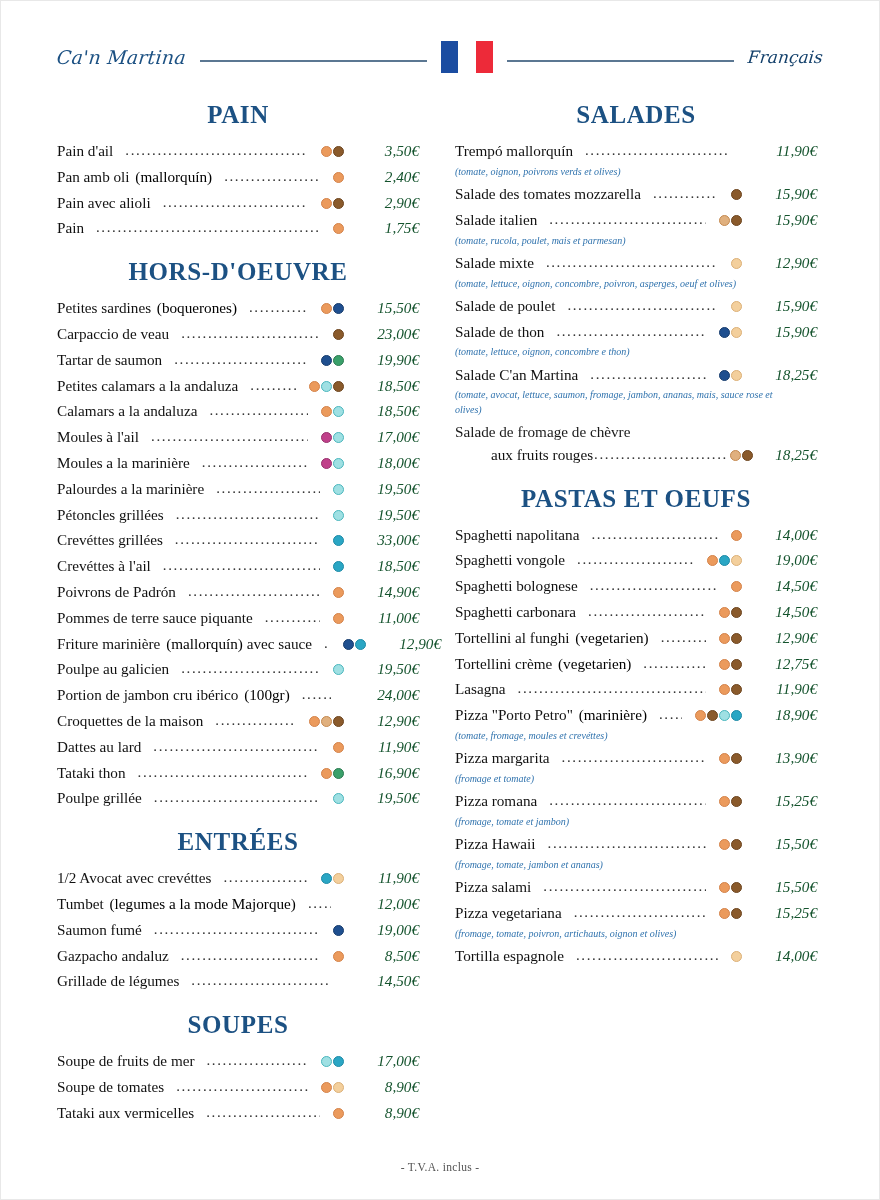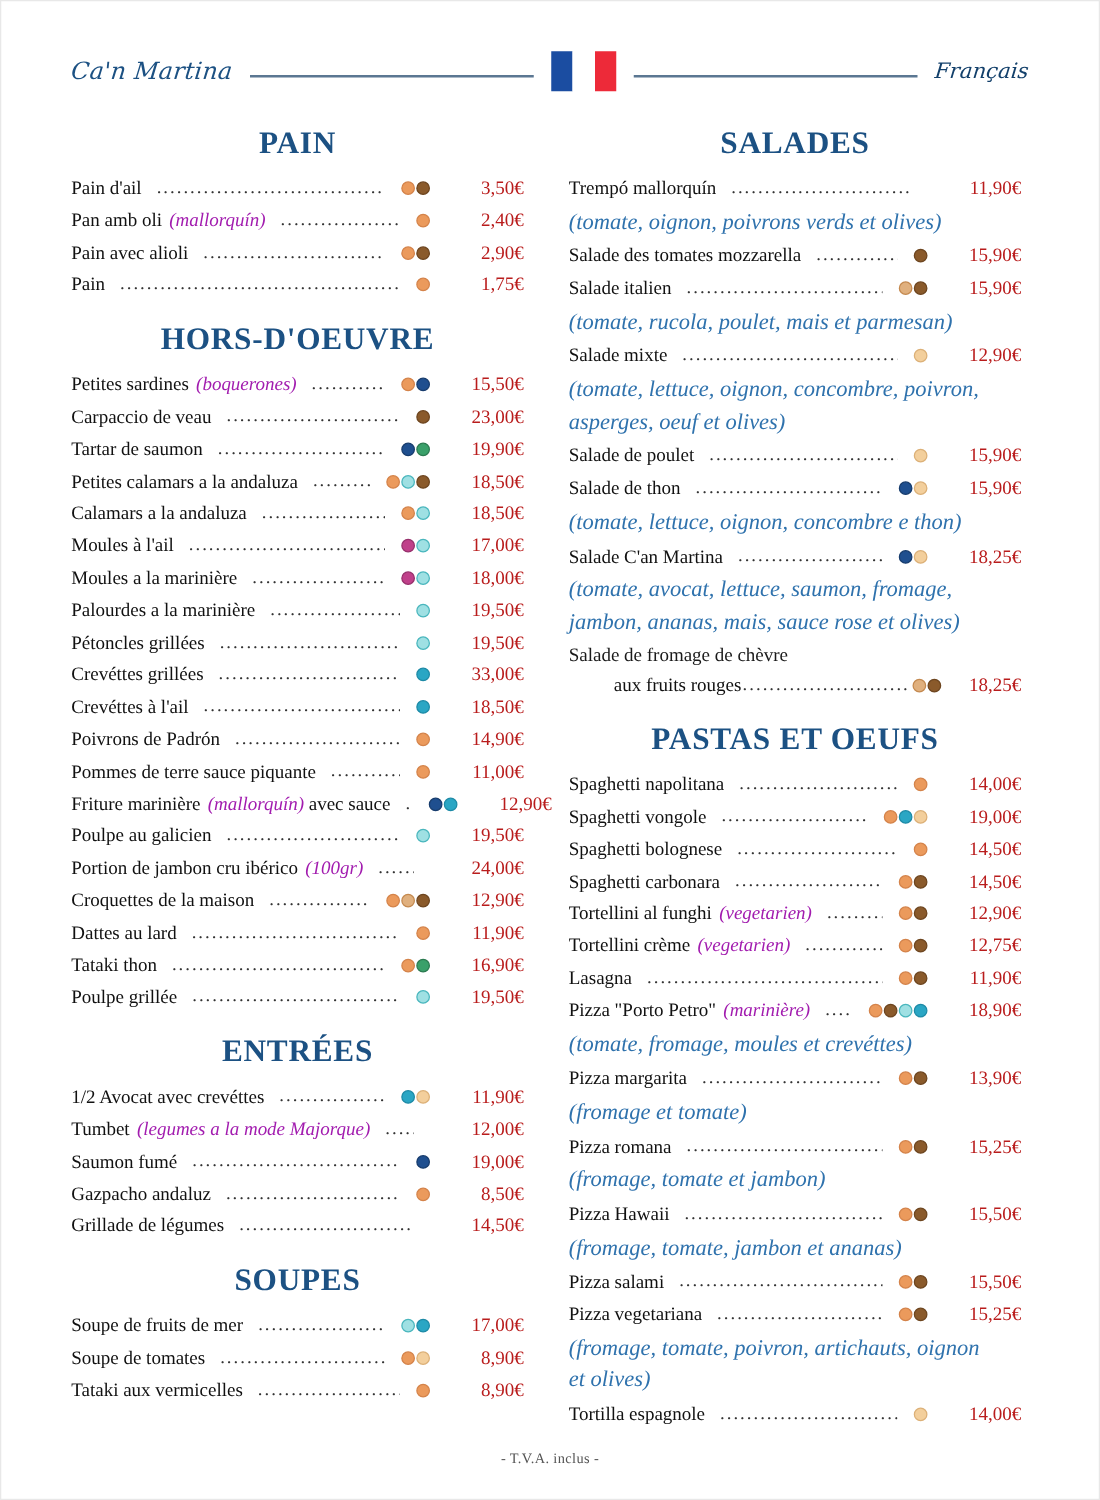--- a/index.html
+++ b/index.html
@@ -90,22 +90,21 @@
     line-height:1.52;
     margin:0 0 2px 0;
     white-space:nowrap;
     gap:11px;
   }
   .item .nm{
     flex:0 0 auto;
     color:#111111;
   }
   .item .nm .note{
-    color:#a21caf;
-    font-style:italic;
+    color:#000000;
     padding-left:2px;
   }
   .dots{
     flex:1 1 auto;
     min-width:6px;
     overflow:hidden;
     white-space:nowrap;
     color:#333;
     letter-spacing:1.6px;
     font-size:15px;
@@ -118,33 +117,34 @@
     display:inline-flex;
     align-items:center;
     gap:1px;
     padding-left:1px;
   }
   .price{
     flex:0 0 auto;
     width:54px;
     text-align:right;
     font-size:15.2px;
-    color:#b91c1c;
+    color:#14532d;
     padding-left:10px;
+    font-style:italic;
   }
 
   
   .item.stack{display:block;white-space:normal;}
   .item.stack .l1{display:block;}
   .item.stack .l2{display:flex;align-items:baseline;white-space:nowrap;margin-left:36px;}
 
   .desc{
     color:#2f72ad;
     font-style:italic;
-    font-size:18px;
+    font-size:10px;
     line-height:1.42;
     margin:0 0 3px 0;
     max-width:330px;
   }
 
   
   .ic{
     display:inline-block;
     width:11px;height:11px;
     border-radius:50%;

